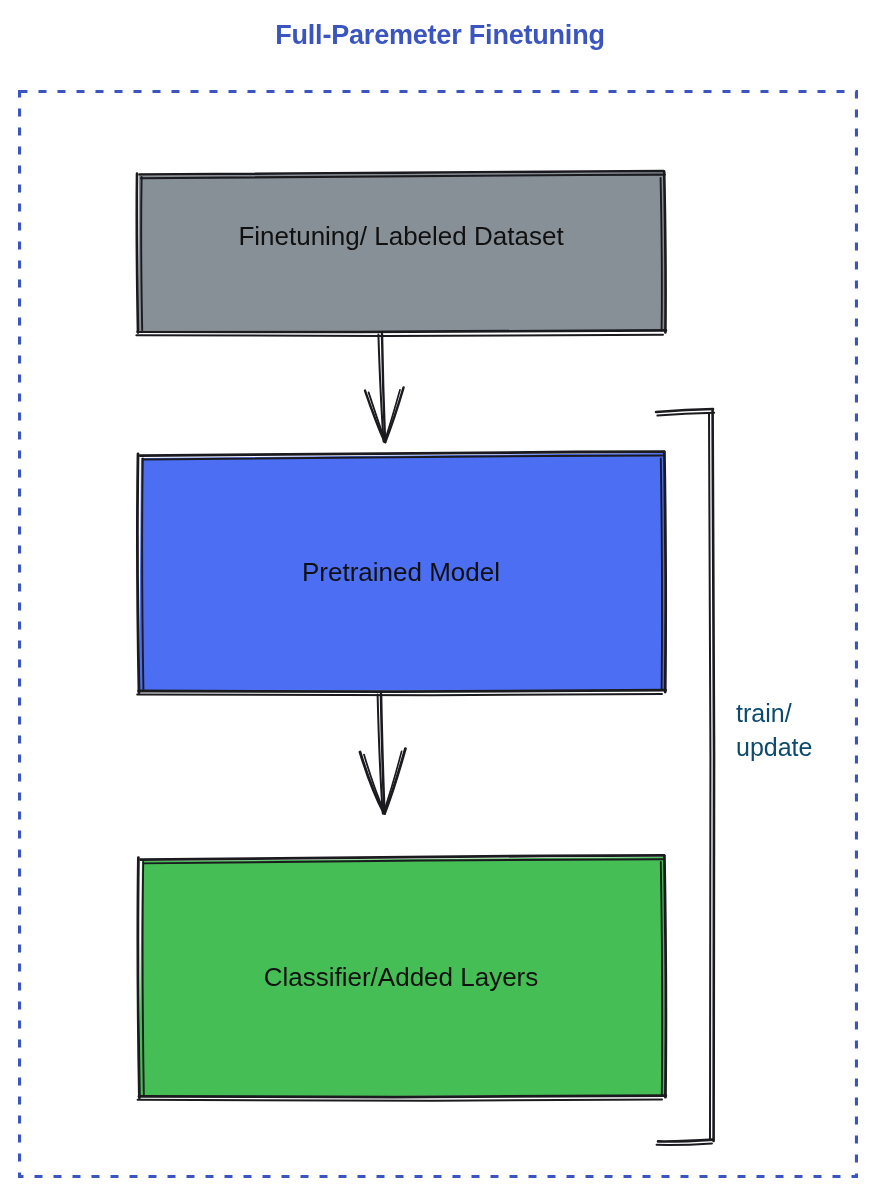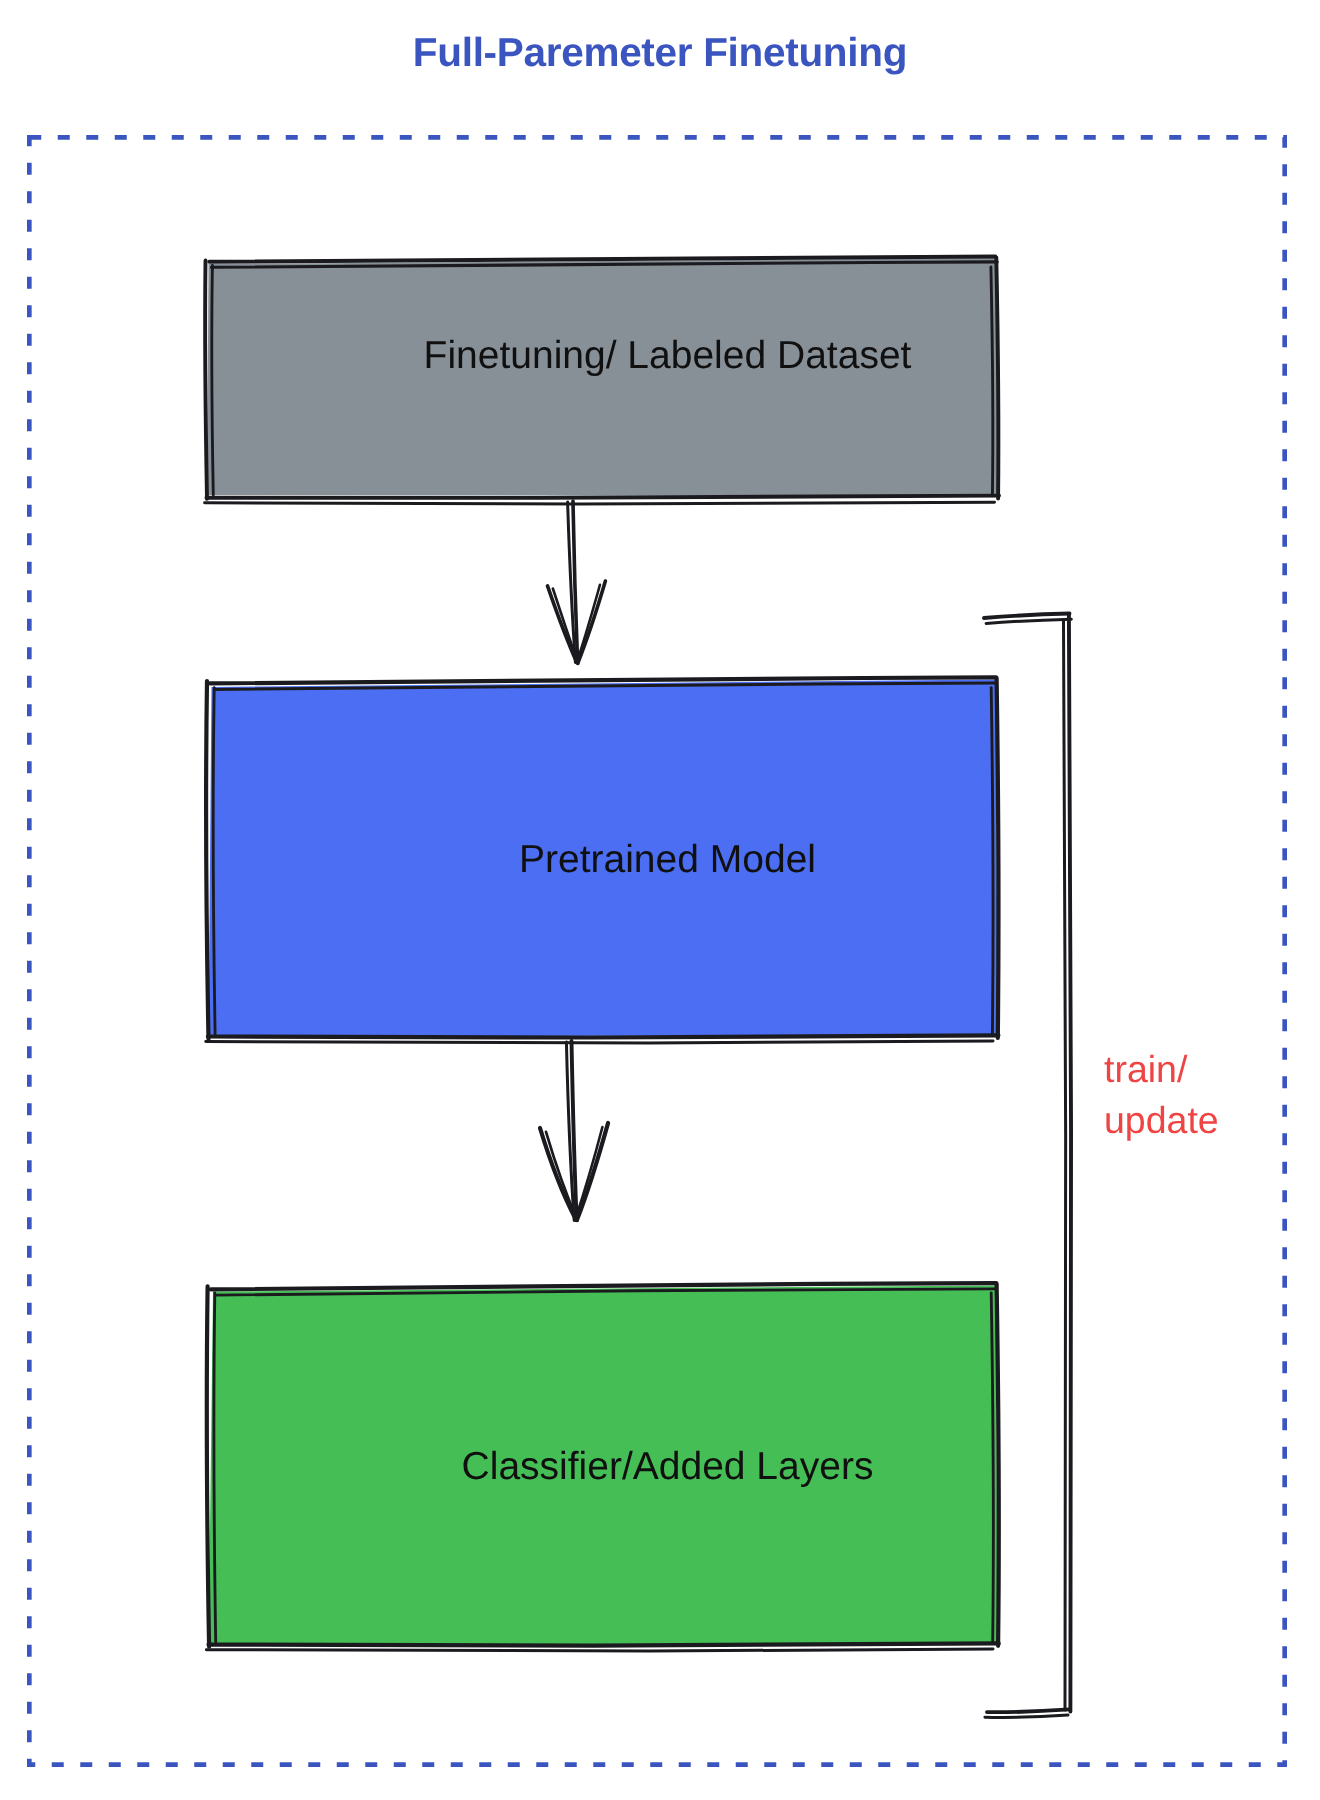--- a/index.html
+++ b/index.html
@@ -55,21 +55,20 @@
   
   .node-label {
     position: absolute;
     color: #101010;
     font-family: "Liberation Sans", sans-serif;
     font-size: 26px;
     font-weight: 400;
     line-height: 1.1;
     white-space: nowrap;
     text-align: center;
-    padding-left: 44px;
   }
   #label-dataset {
     left: 136px;
     top: 222px;
     width: 530px;
   }
   #label-pretrained {
     left: 137px;
     top: 558px;
     width: 528px;
@@ -78,21 +77,21 @@
     left: 137px;
     top: 963px;
     width: 528px;
   }
   
   #label-loop {
     position: absolute;
     left: 736px;
     top: 697px;
     width: 120px;
-    color: #ef4444;
+    color: #0c4a6e;
     font-family: "Liberation Sans", sans-serif;
     font-size: 25px;
     line-height: 1.34;
     text-align: left;
     white-space: pre-line;
   }
 </style>
 </head>
 <body>
 

